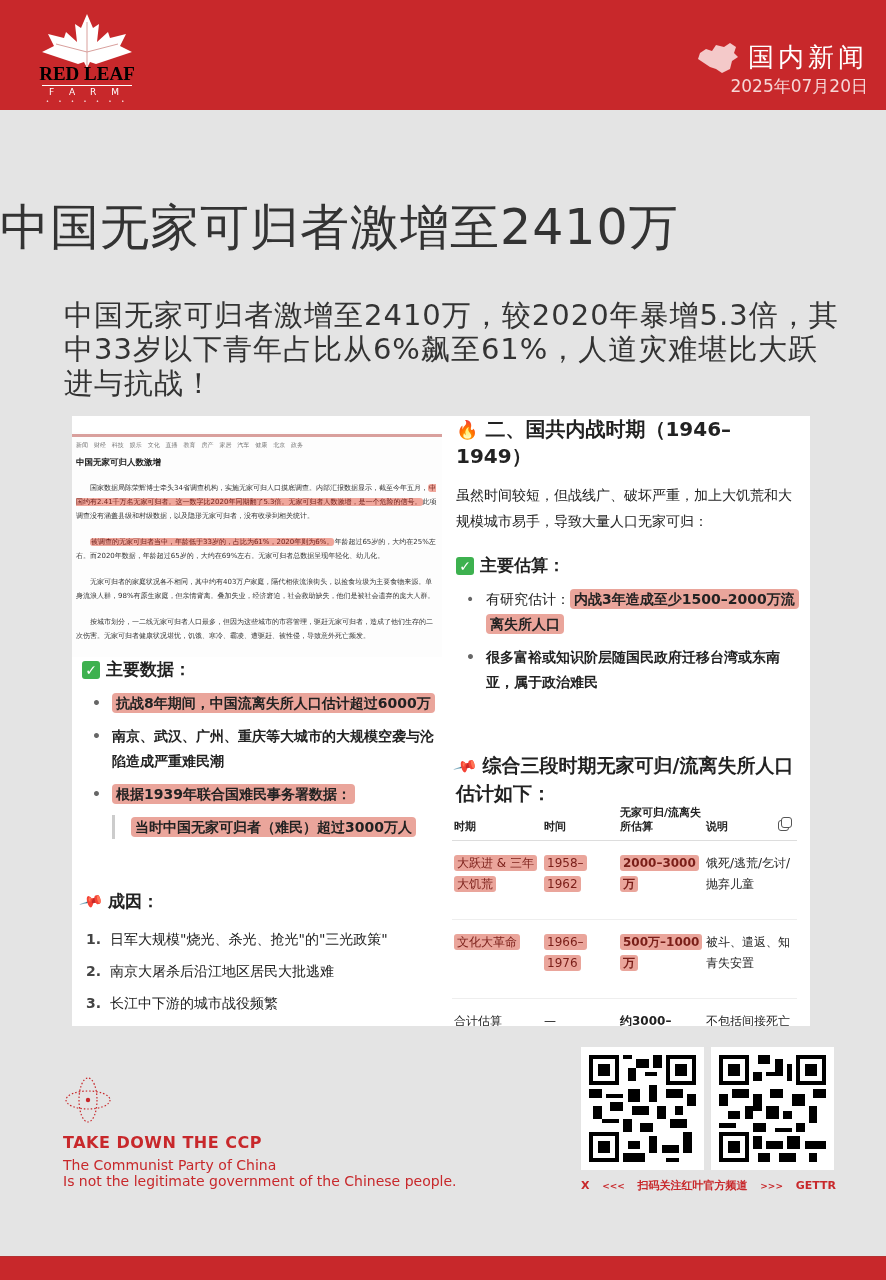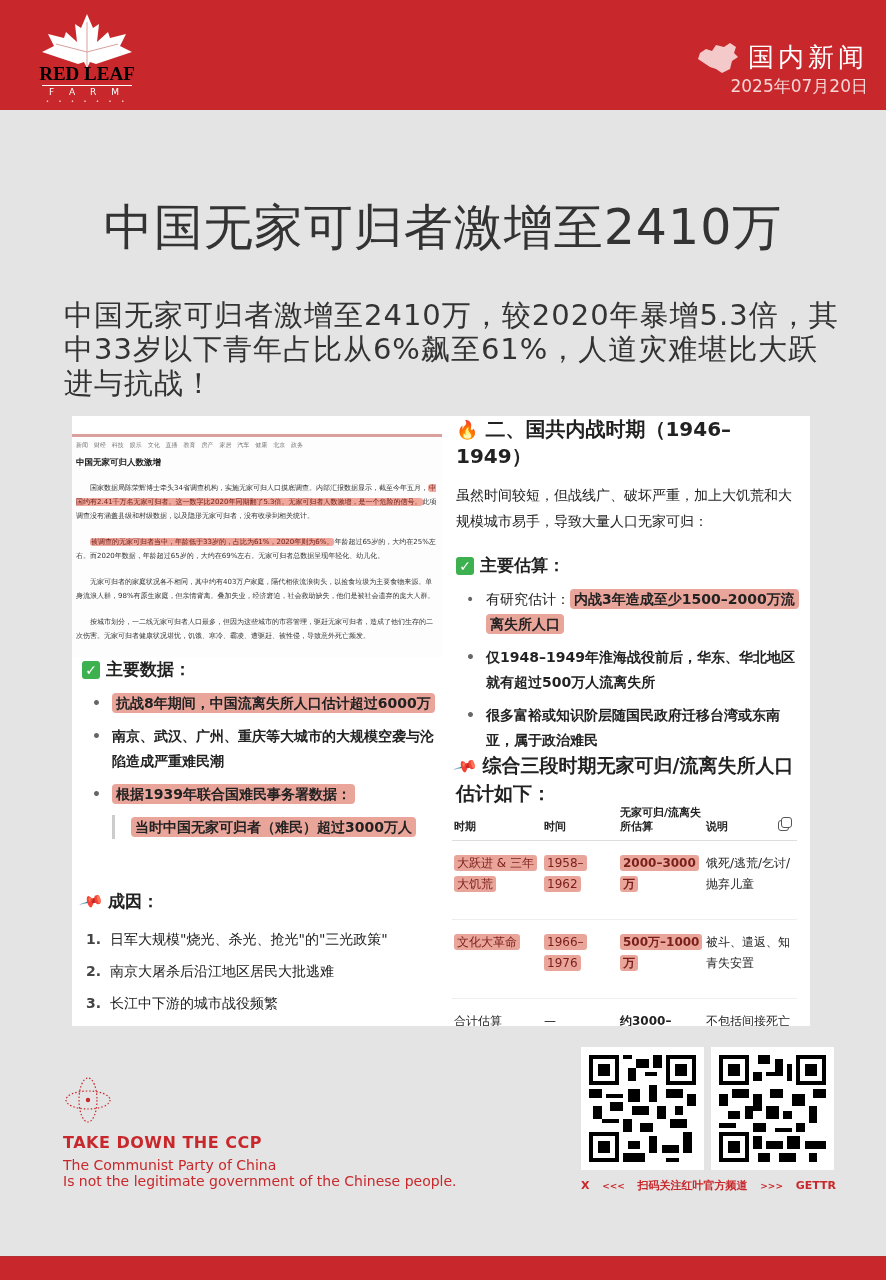--- a/index.html
+++ b/index.html
@@ -11,21 +11,21 @@
   .logo .brand { position: absolute; left: 0; top: 52px; width: 102px; text-align: center; color: #000000; font-family: "Liberation Serif", serif; font-weight: bold; font-size: 19px; letter-spacing: 0px; line-height: 20px; }
   .logo .rule { position: absolute; left: 6px; top: 73px; width: 90px; height: 1px; background: #fff; }
   .logo .farm { position: absolute; left: 0; top: 75px; width: 102px; text-align: center; color: #fff; font-size: 9px; letter-spacing: 6px; }
   .logo .dots { position: absolute; left: 0; top: 86px; width: 102px; text-align: center; color: #fff; font-size: 5px; letter-spacing: 4px; }
 
   .hdr-right { position: absolute; right: 18px; top: 40px; text-align: right; }
   .hdr-title { display: flex; align-items: center; justify-content: flex-end; gap: 8px; }
   .hdr-title .txt { color: #fff; font-family: "DejaVu Serif", serif; font-size: 26px; letter-spacing: 4px; }
   .hdr-date { color: #f6d6d6; font-size: 17px; }
 
-  .title { position: absolute; left: 0; top: 195px; width: 886px; text-align: center; font-size: 49px; color: #333; font-weight: normal; letter-spacing: 1px; }
+  .title { position: absolute; left: 0; top: 195px; width: 886px; text-align: left; font-size: 49px; color: #333; font-weight: normal; letter-spacing: 1px; }
   .subtitle { position: absolute; left: 64px; top: 298px; width: 780px; font-size: 29px; line-height: 34px; color: #333; letter-spacing: 1px; }
 
   .card { position: absolute; left: 72px; top: 416px; width: 738px; height: 610px; background: #fff; overflow: hidden; }
 
   
   .left { position: absolute; left: 0; top: 16px; width: 370px; height: 550px; }
   .article { position: absolute; left: 0; top: 0; width: 370px; height: 225px; background: #fdfdfd; padding: 0 4px; }
   .article .topbar { height: 3px; background: #d9a09d; margin: 2px -4px 0 -4px; }
   .article .nav { font-size: 6px; color: #777; margin-top: 4px; word-spacing: 4px; }
   .article .h { font-size: 8.5px; font-weight: bold; margin-top: 7px; color: #222; }
@@ -175,21 +175,20 @@
     <div class="r-h1"><span class="fire">🔥</span> <span>二、国共内战时期（1946–1949）</span></div>
     <div class="r-intro">虽然时间较短，但战线广、破坏严重，加上大饥荒和大规模城市易手，导致大量人口无家可归：</div>
 
     <div class="r-sec" style="top:138px">
       <div class="sec-h">
           <span class="check">✓</span>
           <span>主要估算：</span>
         </div>
       <ul class="bul" style="margin-top:10px">
         <li style="font-weight:normal"><span>有研究估计：</span><span class="mark" style="font-weight:bold">内战3年造成至少1500–2000万流离失所人口</span></li>
-        <li><span>仅1948–1949年淮海战役前后，华东、华北地区就有超过500万人流离失所</span></li>
         <li><span>很多富裕或知识阶层随国民政府迁移台湾或东南亚，属于政治难民</span></li>
       </ul>
     </div>
 
     <div class="r-h2"><span class="pin">📌</span> <span>综合三段时期无家可归/流离失所人口估计如下：</span></div>
 
     <table class="est">
       <thead>
         <tr>
           <th style="width:90px">时期</th>

